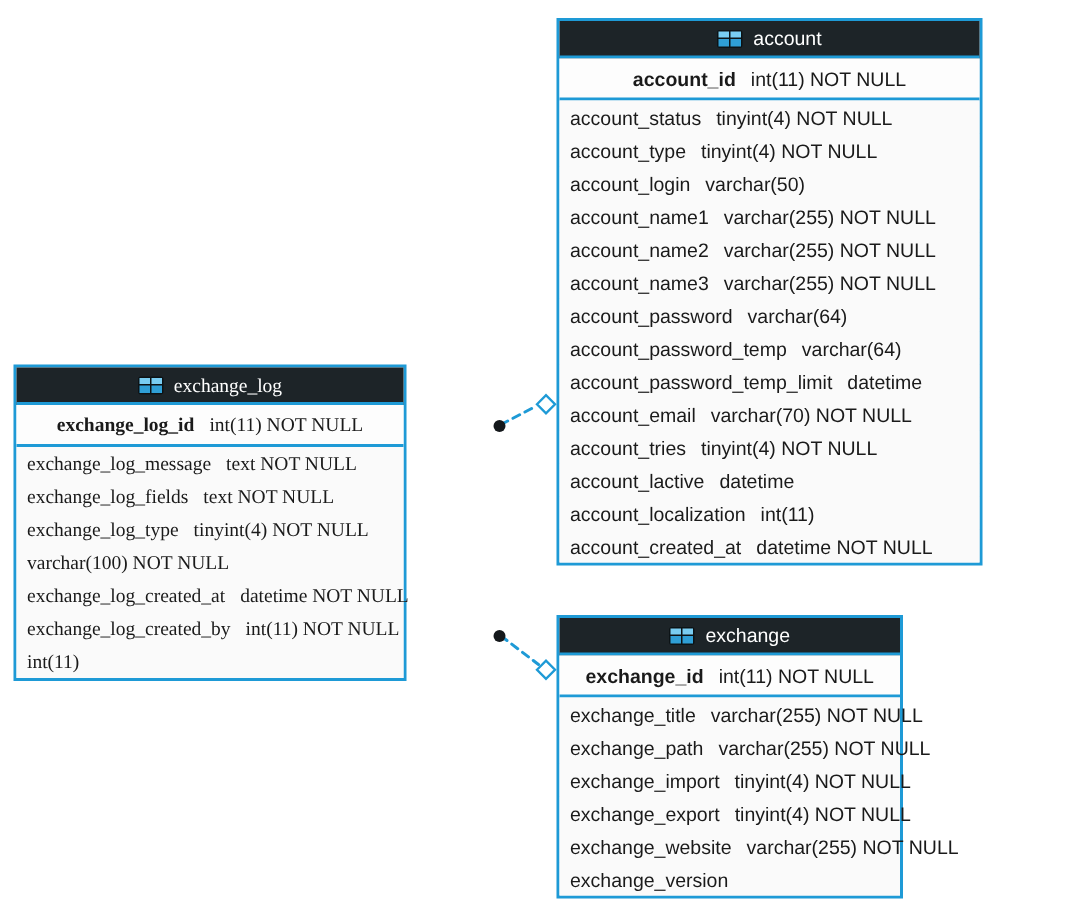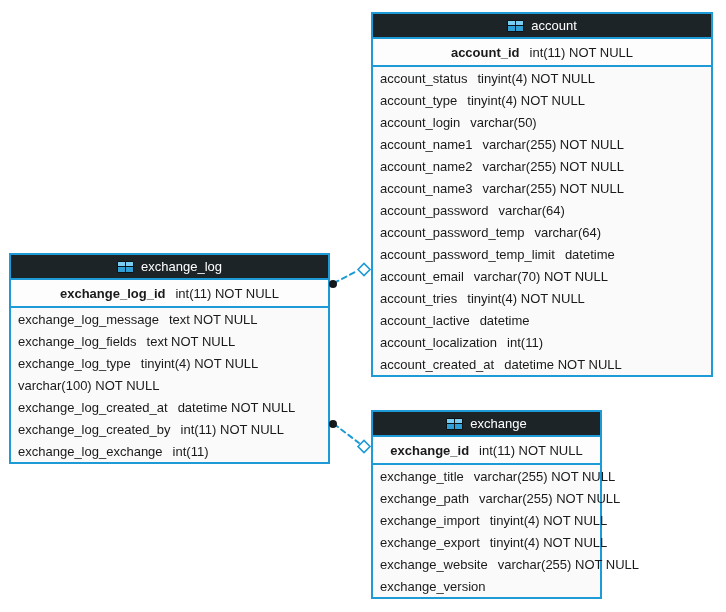--- a/index.html
+++ b/index.html
@@ -14,22 +14,22 @@
     -webkit-font-smoothing:antialiased;
   }
   .canvas{position:relative;width:726px;height:612px;background:#ffffff;}
 
   .db-table{
     position:absolute;box-sizing:border-box;
     border:2px solid var(--accent);
     background:var(--body-bg);
     color:var(--text);font-size:13px;
   }
-  #table-exchange-log{left:9px;top:253px;width:321px;}
-  #table-account{left:371px;top:12px;width:342px;}
+  #table-exchange-log{left:9px;top:243px;width:262px;font-family:Liberation Serif, serif;}
+  #table-account{left:371px;top:12px;width:284px;}
   #table-exchange{left:371px;top:410px;width:231px;}
 
   .tbl-header{
     height:23px;background:var(--header-bg);border-bottom:2px solid var(--accent);
     display:flex;align-items:center;justify-content:center;gap:7px;
     color:var(--header-text);font-size:13px;
   }
   .table-icon{
     width:17px;height:12px;box-sizing:border-box;
     display:grid;grid-template-columns:1fr 1fr;grid-template-rows:4px 1fr;
@@ -91,21 +91,20 @@
       </div>
       <div class="col-row">
         <span class="col-name">exchange_log_created_at</span>
         <span class="col-type">datetime NOT NULL</span>
       </div>
       <div class="col-row">
         <span class="col-name">exchange_log_created_by</span>
         <span class="col-type">int(11) NOT NULL</span>
       </div>
       <div class="col-row">
-        <span class="col-name">exchange_log_exchange</span>
         <span class="col-type">int(11)</span>
       </div>
     </div>
   </div>
 
   <div class="db-table" id="table-account">
     <div class="tbl-header">
       <span class="table-icon">
           <i></i>
           <i></i>

